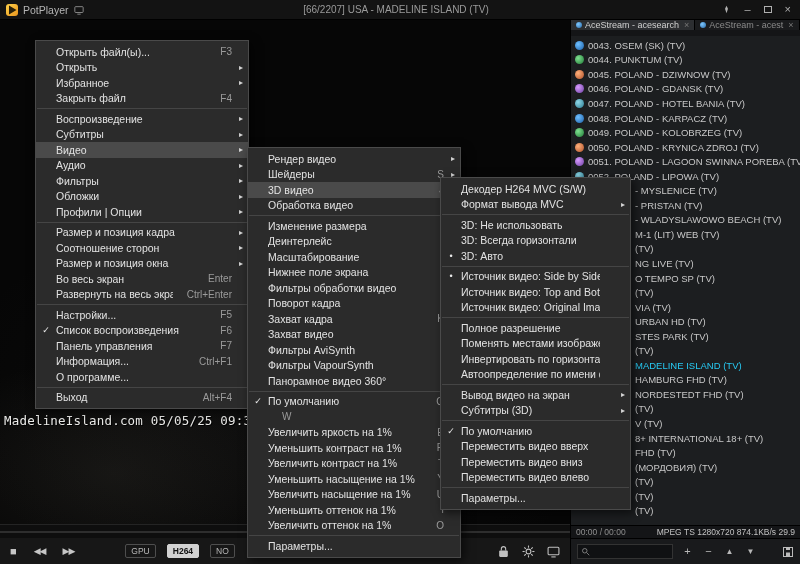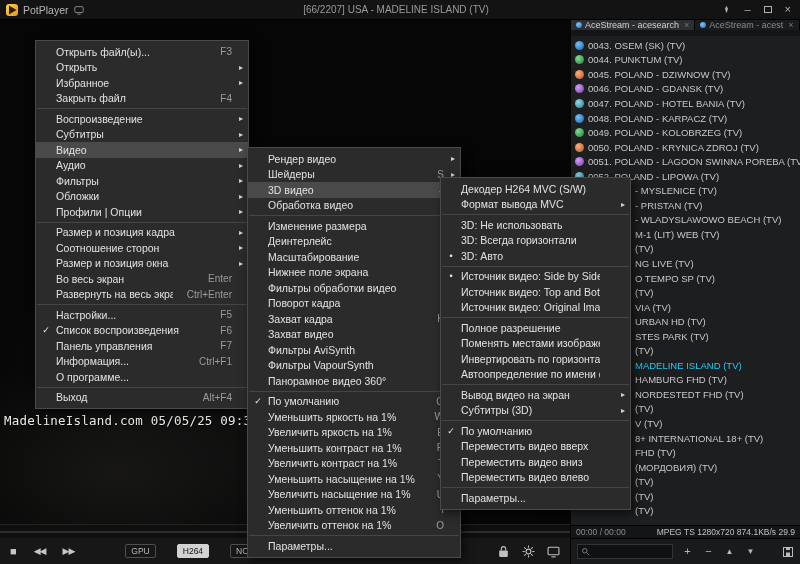--- a/index.html
+++ b/index.html
@@ -27,23 +27,23 @@
     font-size:12.5px;color:#ececea;text-shadow:1px 1px 0 rgba(0,0,0,.9);z-index:4;letter-spacing:.2px}
 
   
   .seekbar{position:absolute;left:0;top:524px;width:570px;height:14px;background:#0e0e0e;
     border-top:1px solid #242424;z-index:6}
   .seek-track{position:absolute;left:0;top:6px;width:100%;height:2px;background:#2e2e2e}
   .controlbar{position:absolute;left:0;top:538px;width:570px;height:26px;background:#171717;
     display:flex;align-items:center;padding:0 10px;z-index:6}
   .cb-btn{color:#c6c6c6;font-size:9px;margin-right:17px;letter-spacing:-1px;line-height:1}
   .cb-stop{font-size:11px;letter-spacing:0}
-  .badges{display:flex;gap:21px;margin-left:34px}
+  .badges{display:flex;gap:11px;margin-left:34px}
   .badge{font-size:8.5px;line-height:1;padding:2px 5px;border:1px solid #4e4e4e;border-radius:2px;color:#b8b8b8}
-  .badge.on{background:#d2d2d2;border-color:#d2d2d2;color:#121212;font-weight:normal}
+  .badge.on{background:#d2d2d2;border-color:#d2d2d2;color:#121212;font-weight:bold}
   .cb-right{margin-left:auto;display:flex;align-items:center;gap:12px}
   .cb-right svg{width:13px;height:13px;display:block}
 
   
   .playlist{position:absolute;left:570px;top:20px;width:230px;height:544px;background:#1c1e20;
     z-index:5;display:flex;flex-direction:column;border-left:1px solid #000}
   .pl-tabbar{height:16px;background:#141517;display:flex;align-items:flex-start;font-size:9px;color:#8a8a8a;flex:none}
   #pl-tabs{display:flex}
   .pl-tab{display:flex;align-items:center;gap:3px;padding:0 5px;border-right:1px solid #000;
     background:#1a1b1d;white-space:nowrap}
@@ -550,21 +550,20 @@
       </div>
       <div class="menu-sep"></div>
       <div class="menu-item">
         <span class="gut">✓</span>
         <span class="lbl">По умолчанию</span>
         <span class="sc">Q</span>
         <span class="ar"></span>
       </div>
       <div class="menu-item">
         <span class="gut"></span>
-        <span class="lbl">Уменьшить яркость на 1%</span>
         <span class="sc">W</span>
         <span class="ar"></span>
       </div>
       <div class="menu-item">
         <span class="gut"></span>
         <span class="lbl">Увеличить яркость на 1%</span>
         <span class="sc">E</span>
         <span class="ar"></span>
       </div>
       <div class="menu-item">

